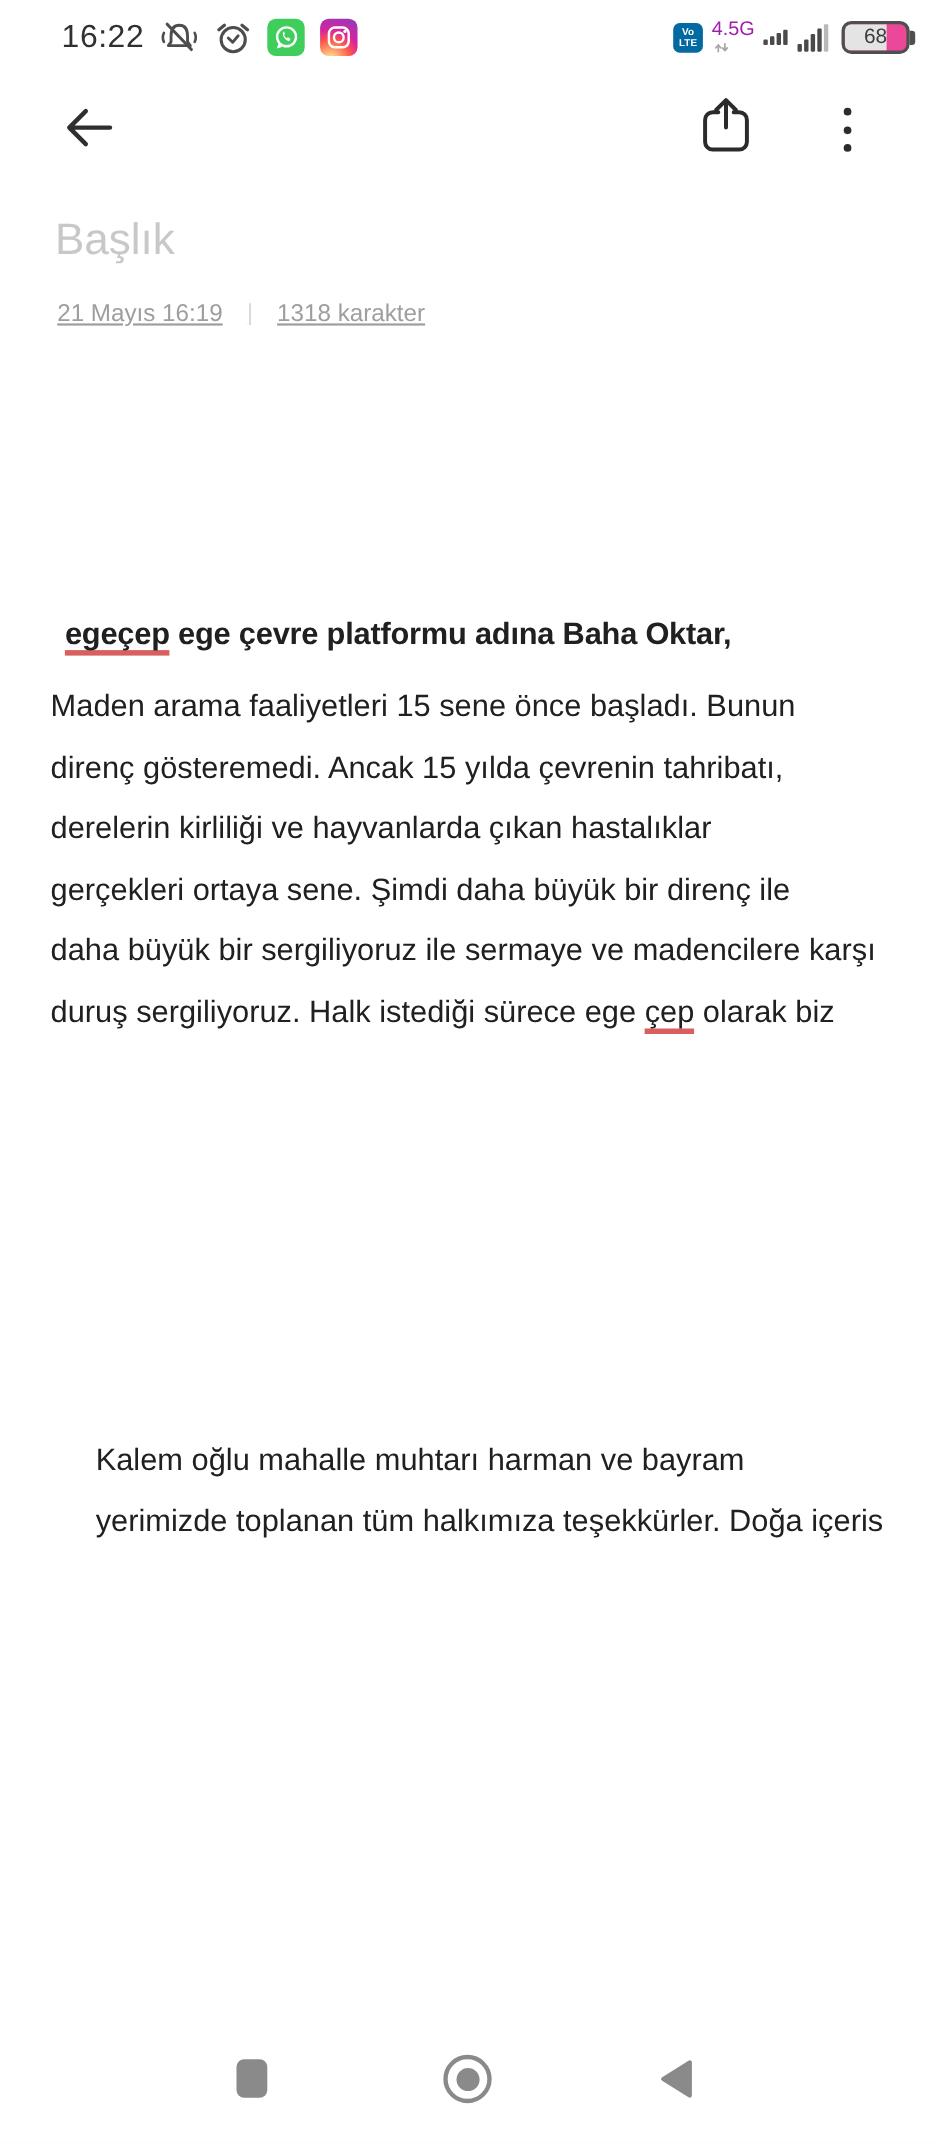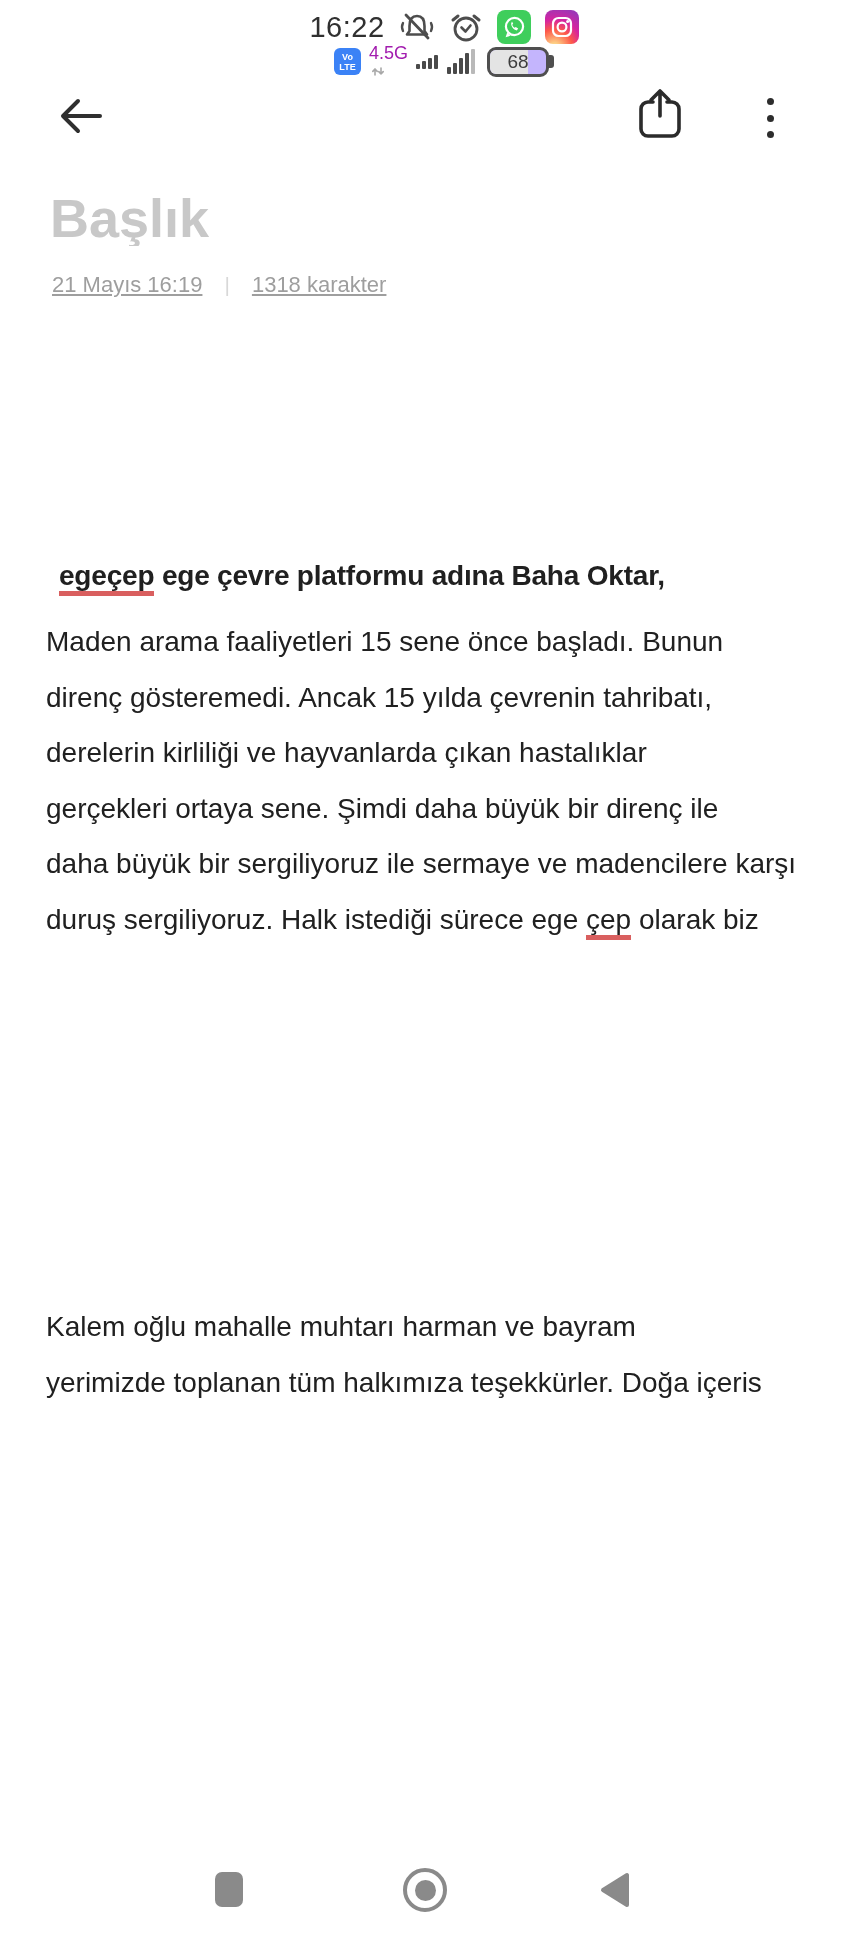--- a/index.html
+++ b/index.html
@@ -8,85 +8,84 @@
   .phone {
     position:relative; width:850px; height:1948px; margin:0 auto;
     background:#ffffff; overflow:hidden;
   }
 
   
   .status-bar {
     position:absolute; top:0; left:16px; right:0; height:58px;
     display:flex; align-items:center; justify-content:space-between;
     padding:10px 18px 0 40px;
-    flex-direction:column;
   }
   .sb-left { display:flex; align-items:center; gap:14px; }
   .sb-time { font-size:29px; color:#303030; letter-spacing:0.5px; }
   .sb-ic { display:inline-flex; align-items:center; }
   .app-badge { width:34px; height:34px; border-radius:8px; display:flex; align-items:center; justify-content:center; }
   .wa { background:#3fce5c; }
   .ig { background:radial-gradient(circle at 28% 110%, #fdf497 0%, #fd5949 40%, #d6249f 62%, #9b36b7 90%); }
 
   .sb-right { display:flex; align-items:center; gap:8px; }
   .volte {
-    width:27px; height:27px; background:#3b82f6; border-radius:6px;
+    width:27px; height:27px; background:#0369a1; border-radius:6px;
     color:#fff; font-size:9px; font-weight:bold; line-height:10px;
     display:flex; flex-direction:column; align-items:center; justify-content:center;
   }
   .net-col { display:flex; flex-direction:column; align-items:flex-start; line-height:1; }
   .net-type { font-size:18px; color:#a21caf; }
   .net-arrows { margin-top:1px; margin-left:2px; }
   .sig { display:flex; align-items:flex-end; gap:2px; }
   .sig i { display:block; width:4px; background:#4a4a4a; border-radius:1px; }
   .sig.small i:nth-child(1){height:5px;} .sig.small i:nth-child(2){height:8px;}
   .sig.small i:nth-child(3){height:11px;} .sig.small i:nth-child(4){height:14px;}
   .sig.big { margin-left:1px; }
   .sig.big i:nth-child(1){height:7px;} .sig.big i:nth-child(2){height:11px;}
   .sig.big i:nth-child(3){height:16px;} .sig.big i:nth-child(4){height:21px;}
   .sig.big i:nth-child(5){height:25px; background:#b9b9b9;}
   .battery { position:relative; display:flex; align-items:center; margin-left:4px; }
   .bat-body {
     position:relative; width:62px; height:30px; border:3px solid #4f4f4f; border-radius:9px;
-    display:flex; align-items:center; justify-content:center; overflow:hidden; background:#c4b5fd;
+    display:flex; align-items:center; justify-content:center; overflow:hidden; background:#ec4899;
   }
   .bat-fill { position:absolute; left:0; top:0; bottom:0; width:68%; background:#e4e4e4; }
   .bat-num { position:relative; font-size:19px; color:#3c3c3c; }
   .bat-nub { width:5px; height:13px; background:#4f4f4f; border-radius:0 3px 3px 0; }
 
   
   .app-header { position:absolute; top:70px; left:0; right:0; height:80px; }
   .back-btn { position:absolute; left:56px; top:24px; width:52px; height:44px; cursor:pointer; }
   .share-btn { position:absolute; left:638px; top:18px; width:44px; height:52px; cursor:pointer; }
   .menu-btn { position:absolute; left:760px; top:26px; width:20px; height:44px;
     display:flex; flex-direction:column; align-items:center; justify-content:space-between; padding:2px 0; cursor:pointer; }
   .menu-btn b { width:7px; height:7px; border-radius:50%; background:#2d2d2d; }
 
   
   .title-input {
     position:absolute; left:50px; top:190px; width:740px; height:56px;
     border:none; outline:none; background:transparent;
-    font-family:inherit; font-size:54px; color:#333;font-weight:bold;
+    font-family:inherit; font-size:40px; color:#333;
   }
   .title-input::placeholder { color:#c8c8c8; opacity:1; }
   .note-meta {
     position:absolute; left:52px; top:270px; height:30px;
     display:flex; align-items:center; gap:22px;
     font-size:22px; color:#9e9e9e;text-decoration:underline;
   }
   .meta-sep { color:#d8d8d8; font-size:21px; }
 
   .note-body {
     position:absolute; left:46px; top:548px; width:790px;
     font-size:28px; color:#202020; cursor:text;
   }
   .body-line { white-space:pre; }
   .body-block.intro { line-height:56px; font-weight:bold; letter-spacing:-0.2px;margin-left:13px; }
   .body-block.p1 { margin-top:10px; line-height:55.5px; }
-  .body-block.p2 { margin-top:352px; line-height:56px; }
+  .body-block.p2 { margin-top:352px; line-height:56px;margin-left:41px; }
   .misspelled { border-bottom:5px solid #d95f5f; padding-bottom:0px; }
 
   
   .nav-bar { position:absolute; left:0; bottom:0; width:850px; height:84px; background:#fff; }
   .nav-recents { position:absolute; left:215px; top:8px; width:28px; height:35px;
     background:#8a8a8a; border-radius:7px; cursor:pointer; }
   .nav-home { position:absolute; left:403px; top:4px; width:44px; height:44px;
     border:4.5px solid #8a8a8a; border-radius:50%;
     display:flex; align-items:center; justify-content:center; cursor:pointer; }
   .nav-home-dot { width:21px; height:21px; border-radius:50%; background:#8a8a8a; }

